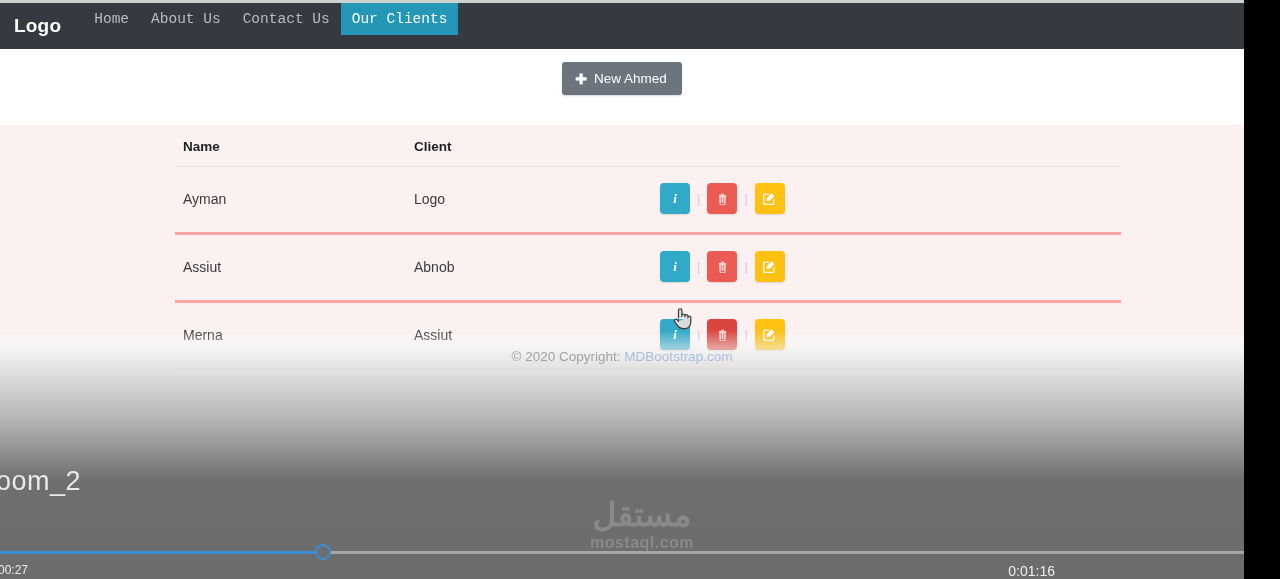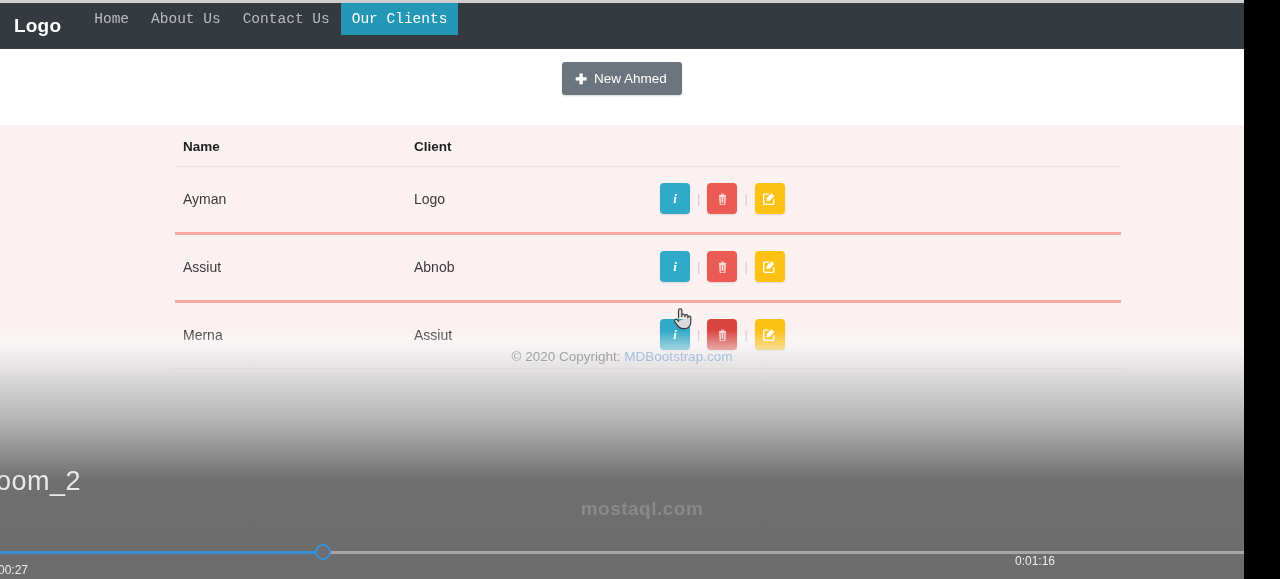--- a/index.html
+++ b/index.html
@@ -153,21 +153,21 @@
   }
   .watermark {
     position: absolute; left: 556px; top: 498px;
     width: 172px;
     text-align: center;
     color: #8e8e8e;
     opacity: .85;
     pointer-events: none;
   }
   .wm-ar { font-size: 33px; line-height: 34px; font-weight: 700; letter-spacing: 1px; }
-  .wm-en { font-size: 19px; line-height: 22px; font-weight: 700; letter-spacing: .5px; }
+  .wm-en { font-size: 16px; line-height: 22px; font-weight: 700; letter-spacing: .5px; }
 
   .cursor-hand {
     position: absolute; left: 672px; top: 306px;
     width: 22px; height: 26px;
     pointer-events: none;
   }
 
   
   .controls {
     position: absolute; left: 0; top: 538px;
@@ -189,22 +189,22 @@
     border-radius: 50%;
     background: #6f6f6f;
     border: 2.5px solid #3a8fd4;
     box-sizing: border-box;
   }
   .time-left {
     position: absolute; left: -2px; top: 25px;
     color: #ededed; font-size: 12px;
   }
   .time-right {
-    position: absolute; right: 6px; top: 16px;
-    color: #ededed; font-size: 12px;
+    position: absolute; right: 6px; top: 25px;
+    color: #ededed; font-size: 14px;
   }
   .right-black {
     position: absolute; left: 1244px; top: 0;
     width: 36px; height: 579px;
     background: #000000;
   }
   .top-strip {
     position: absolute; left: 0; top: 0;
     width: 1244px; height: 3px;
     background: #cfcfcf;
@@ -345,20 +345,21 @@
 
     <div class="cursor-hand">
       <svg width="22" height="26" viewBox="0 0 22 26">
         <path d="M6.5 12V4.6a1.7 1.7 0 0 1 3.4 0v6.1m0-1.2a1.5 1.5 0 0 1 3 0v1.4m0-.7a1.5 1.5 0 0 1 3 0v1.6m0-.6a1.5 1.5 0 0 1 2.9 0v4.3c0 4.1-2.4 7.2-6.3 7.2h-1.6c-3 0-4.3-1.3-5.5-3.3L2.6 15.6a1.6 1.6 0 0 1 2.5-1.9l1.4 1.6" fill="#dadada" stroke="#3b3b3b" stroke-width="1.2" stroke-linejoin="round" stroke-linecap="round"></path>
       </svg>
     </div>
 
     <div class="vid-title">zoom_2</div>
 
     <div class="watermark">
+      <div class="wm-ar">مستقل</div>
       <div class="wm-en">mostaql.com</div>
     </div>
 
     <div class="controls">
       <div class="track"></div>
       <div class="track-fill" id="trackFill" style="width: 323.44px;"></div>
       <div class="knob" id="knob" style="left: 315.44px;"></div>
       <div class="time-left">00:27</div>
       <div class="time-right">0:01:16</div>
     </div>

